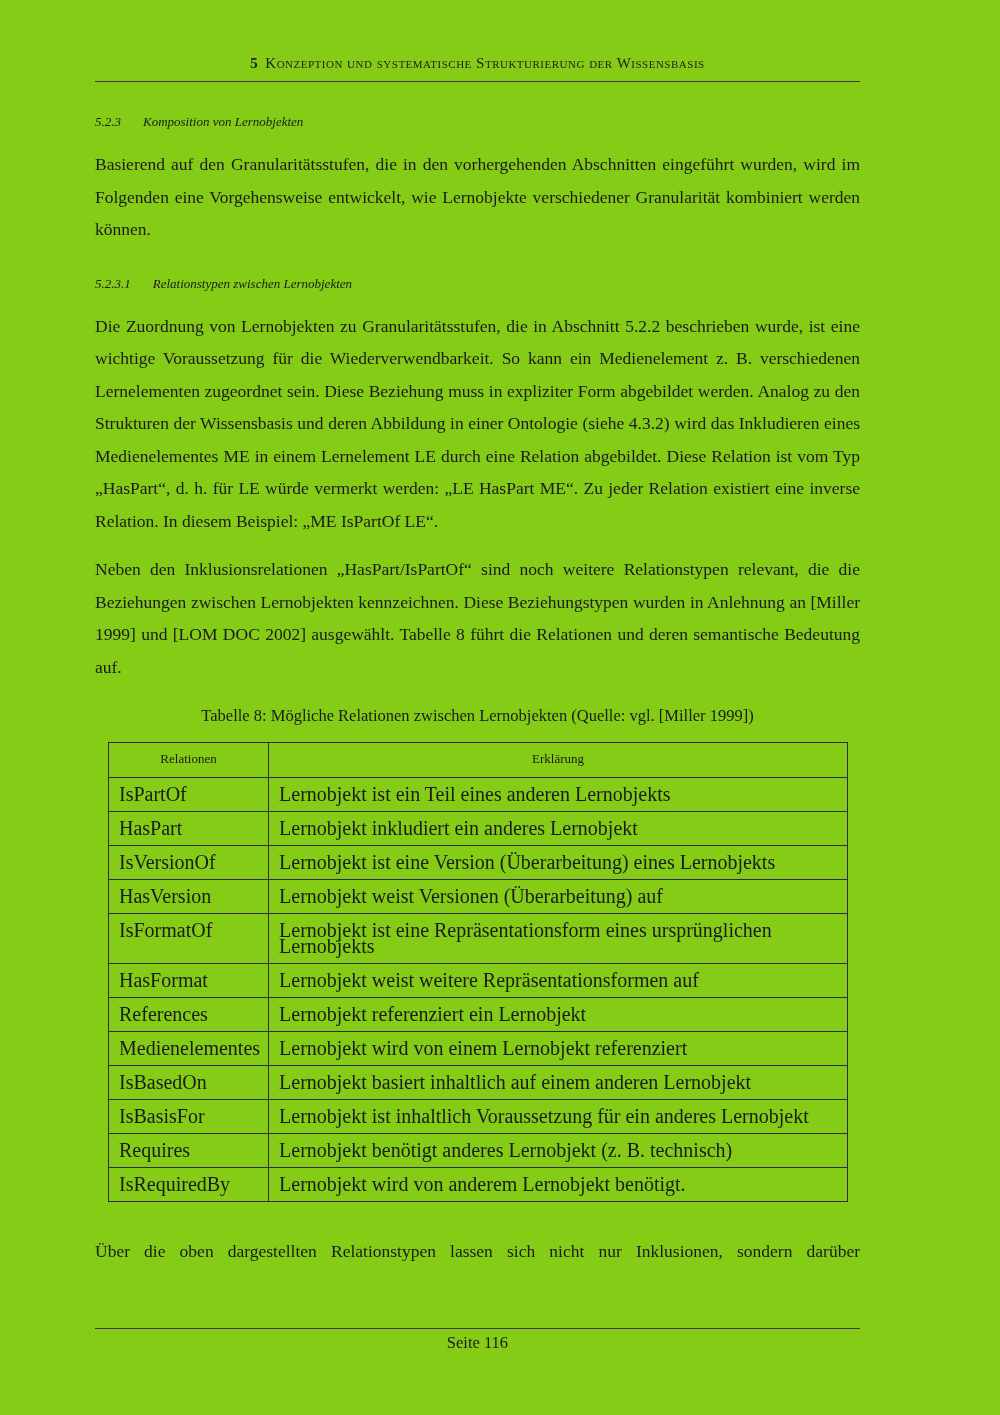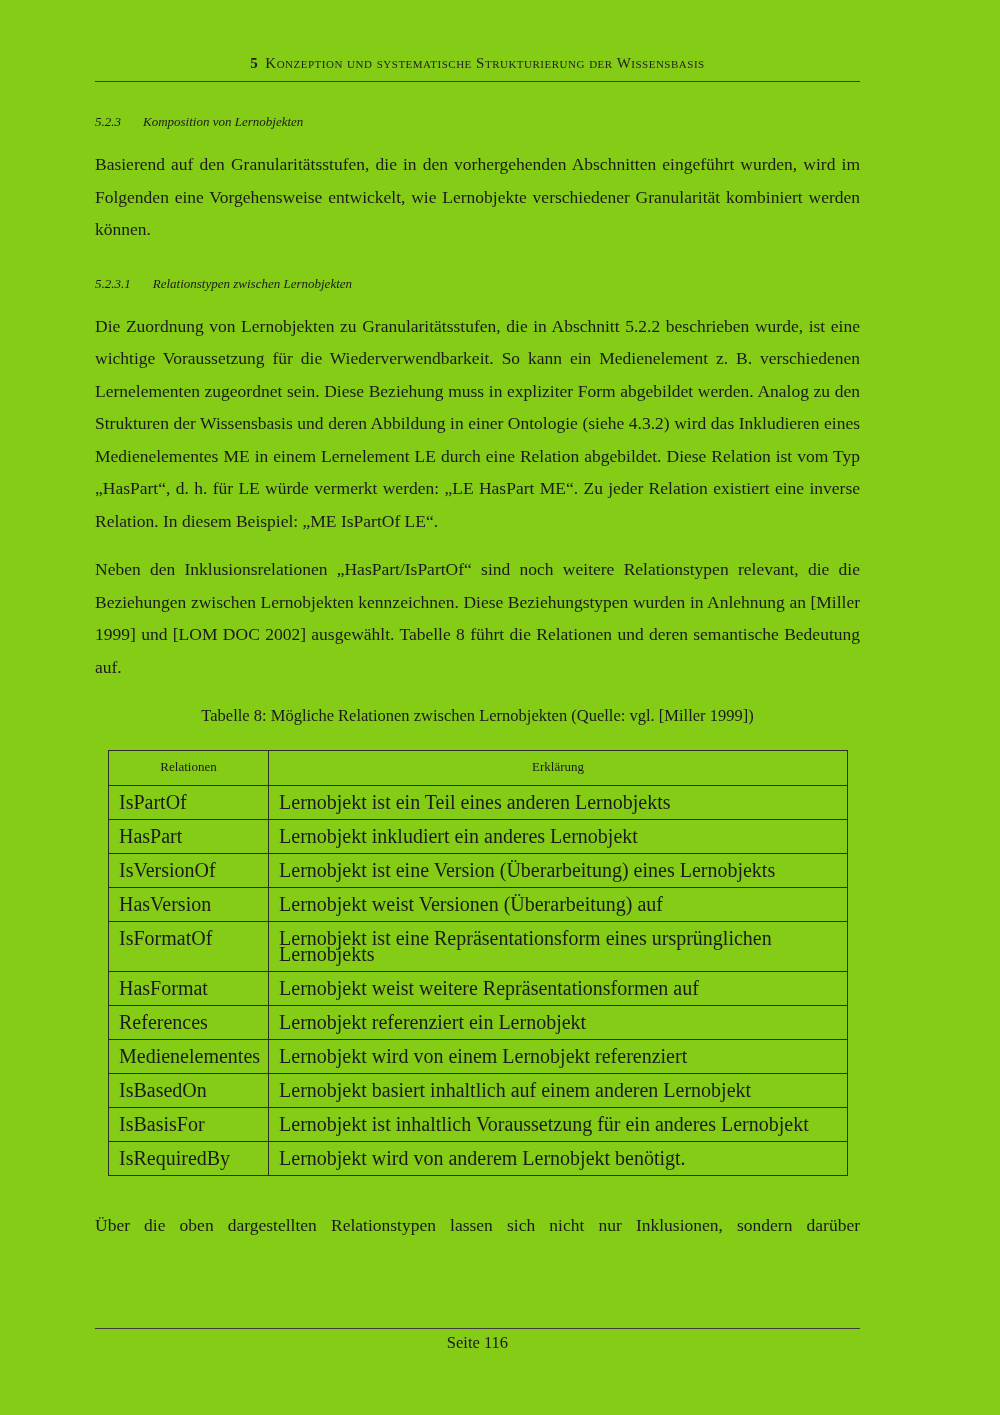--- a/index.html
+++ b/index.html
@@ -45,21 +45,21 @@
   .h523  { margin-bottom: 14px; }
   .h5231 { margin-bottom: 14px; }
   p.body { text-align: justify; }
   p.p1 { margin-bottom: 26px; }
   p.p2 { margin-bottom: 16px; }
   p.p3 { margin-bottom: 22px; }
   .table-caption {
     text-align: center;
     font-size: 16.5px;
     line-height: 22px;
-    margin-bottom: 23px;
+    margin-bottom: 15px;
   }
   table.relations {
     border-collapse: collapse;
     width: 740px;
     margin-left: 13px;
     margin-bottom: 33px;
   }
   .relations col.c1 { width: 152px; }
   .relations th, .relations td {
     border: 1px solid #2e2e2e;
@@ -162,20 +162,24 @@
         </tr>
         <tr>
           <td>IsBasedOn</td>
           <td>Lernobjekt basiert inhaltlich auf einem anderen Lernobjekt</td>
         </tr>
         <tr>
           <td>IsBasisFor</td>
           <td>Lernobjekt ist inhaltlich Voraussetzung für ein anderes Lernobjekt</td>
         </tr>
         <tr>
+          <td>Requires</td>
+          <td>Lernobjekt benötigt anderes Lernobjekt (z. B. technisch)</td>
+        </tr>
+        <tr>
           <td>IsRequiredBy</td>
           <td>Lernobjekt wird von anderem Lernobjekt benötigt.</td>
         </tr>
       </tbody>
     </table>
 
     <p class="body p4">Über die oben dargestellten Relationstypen lassen sich nicht nur Inklusionen, sondern darüber</p>
 
   </div>
 

